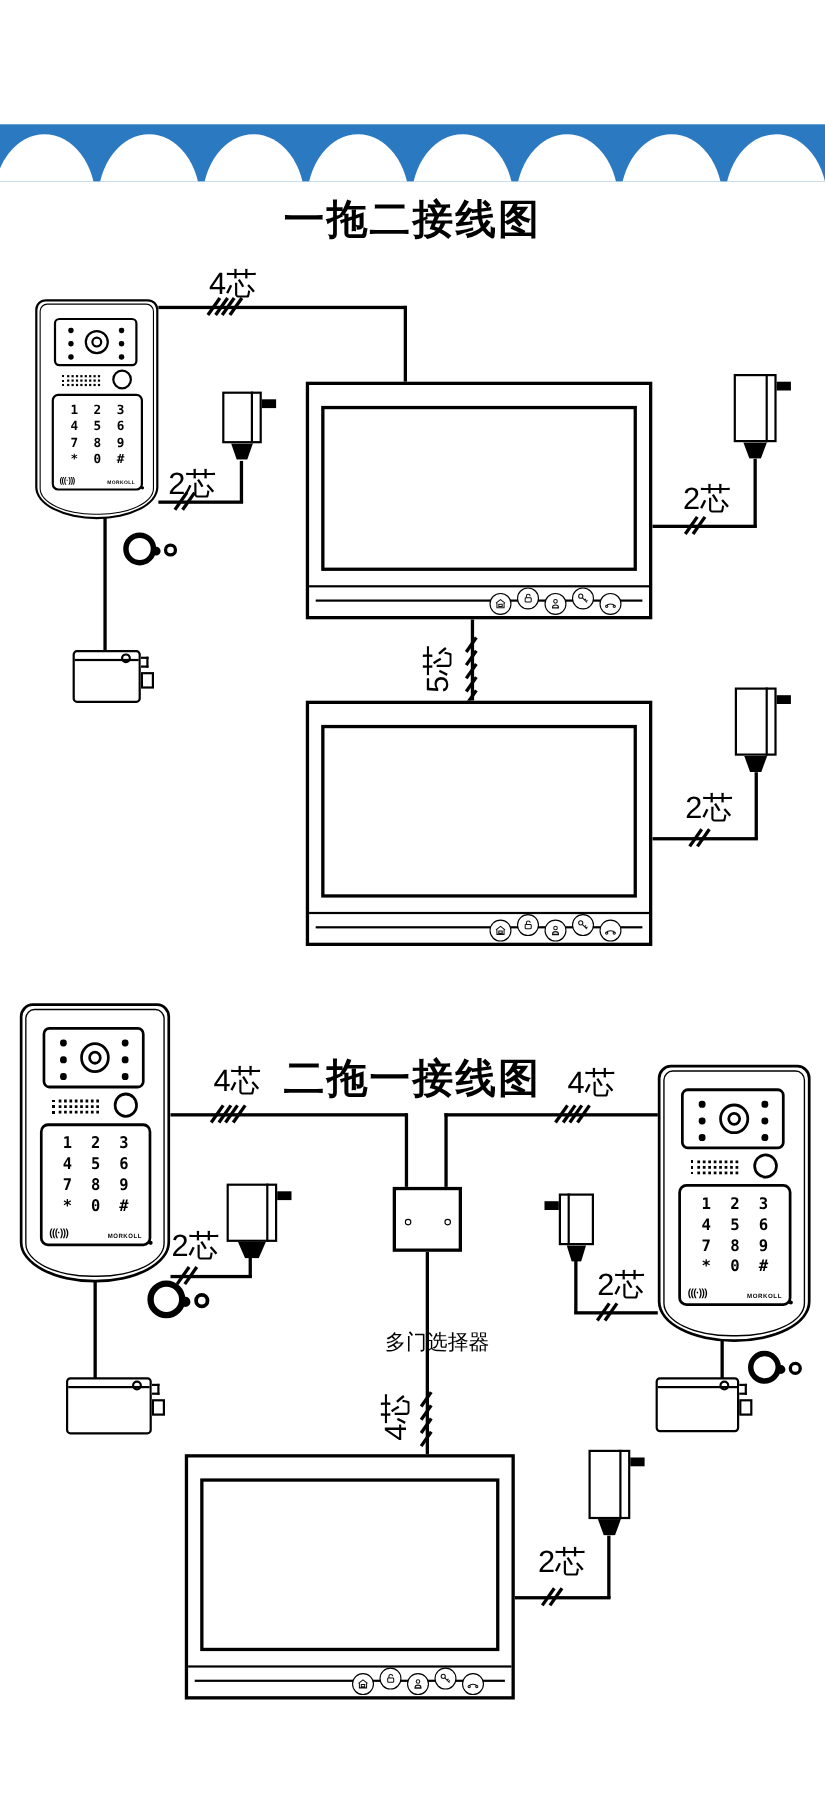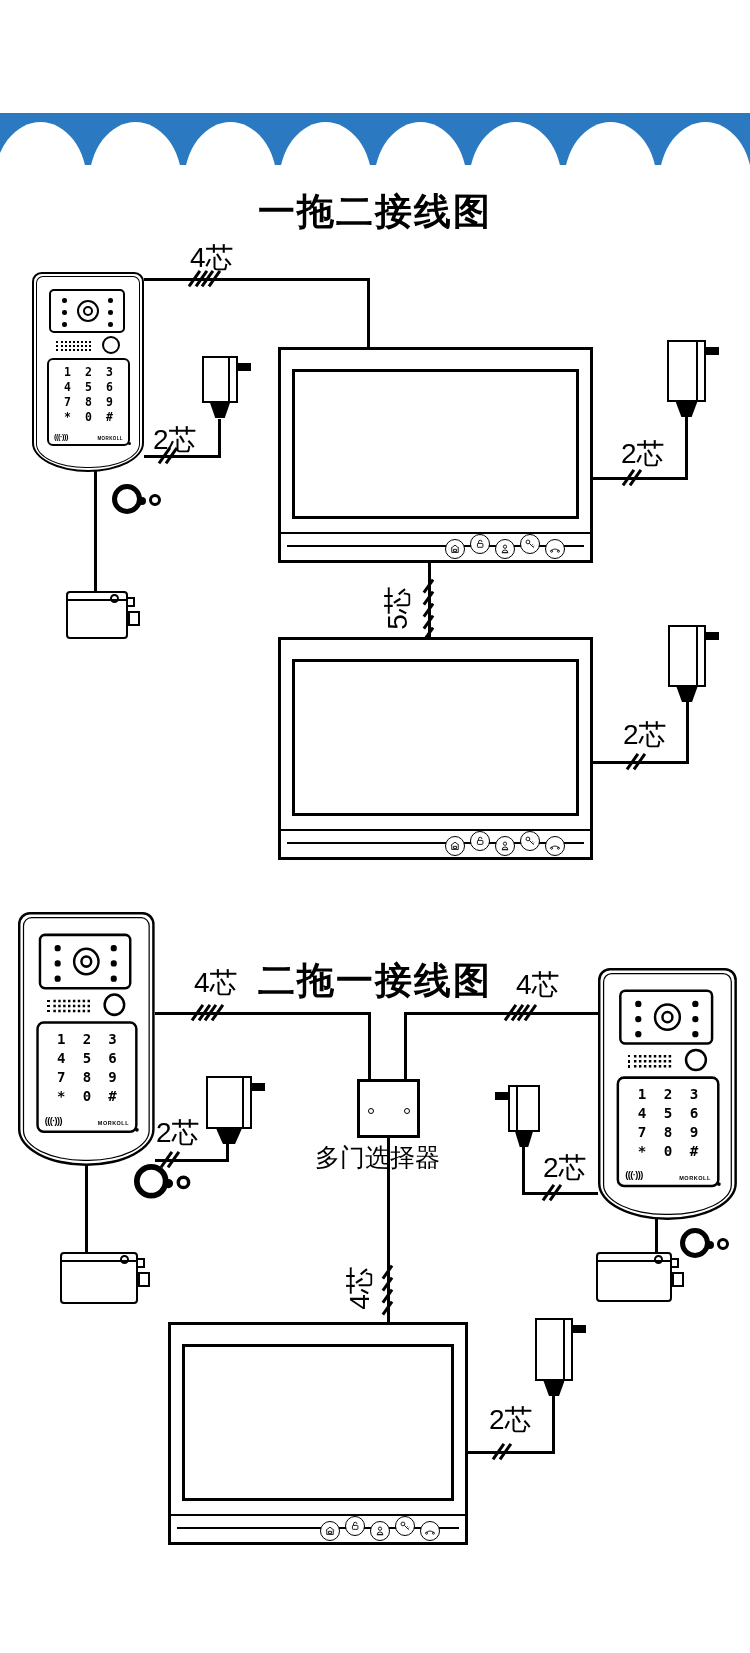--- a/index.html
+++ b/index.html
@@ -129,21 +129,21 @@
     <i></i>
       <i></i>
     <i></i>
       <i></i>
     <i></i>
       <i></i>
     <i></i>
       <i></i>
   </div>
 
-  <div class="sec-title" style="top:187px">一拖二接线图</div>
+  <div class="sec-title" style="top:175px">一拖二接线图</div>
   <div class="sec-title" style="top:956px">二拖一接线图</div>
 
   <div class="wire" style="left:144px;top:278px;width:225px;height:2.5px"></div>
   <div class="wire" style="left:367px;top:278px;width:2.5px;height:70px"></div>
   <div class="wire" style="left:218px;top:419px;width:2.5px;height:38px"></div>
   <div class="wire" style="left:144px;top:455px;width:77px;height:2.5px"></div>
   <div class="wire" style="left:685px;top:417px;width:2.5px;height:62px"></div>
   <div class="wire" style="left:593px;top:477px;width:95px;height:2.5px"></div>
   <div class="wire" style="left:428px;top:563px;width:2.5px;height:74px"></div>
   <div class="wire" style="left:686px;top:702px;width:2.5px;height:61px"></div>
@@ -363,21 +363,21 @@
       <i></i>
       <i></i>
     </div>
 
   <div class="wlabel" style="left:194px;top:964px">4芯</div>
   <div class="wlabel" style="left:516px;top:966px">4芯</div>
   <div class="wlabel" style="left:156px;top:1114px">2芯</div>
   <div class="wlabel" style="left:543px;top:1149px">2芯</div>
   <div class="wlabel rot" style="left:330px;top:1272px;width:60px;height:32px">4芯</div>
   <div class="wlabel" style="left:489px;top:1401px">2芯</div>
-  <div class="wlabel" style="left:315px;top:1141px;width:130px;text-align:left;font-size:25px">多门选择器</div>
+  <div class="wlabel" style="left:315px;top:1207px;width:130px;text-align:right;font-size:19px">多门选择器</div>
 
   <div class="cmp bell" style="left:18px;top:912px;transform:scale(1.22,1.27);transform-origin:0 0">
   <div class="b-outer"></div>
   <div class="b-inner"></div>
   <div class="b-cam">
     <i></i>
         <i></i>
     <i></i>
         <i></i>
     <i></i>

